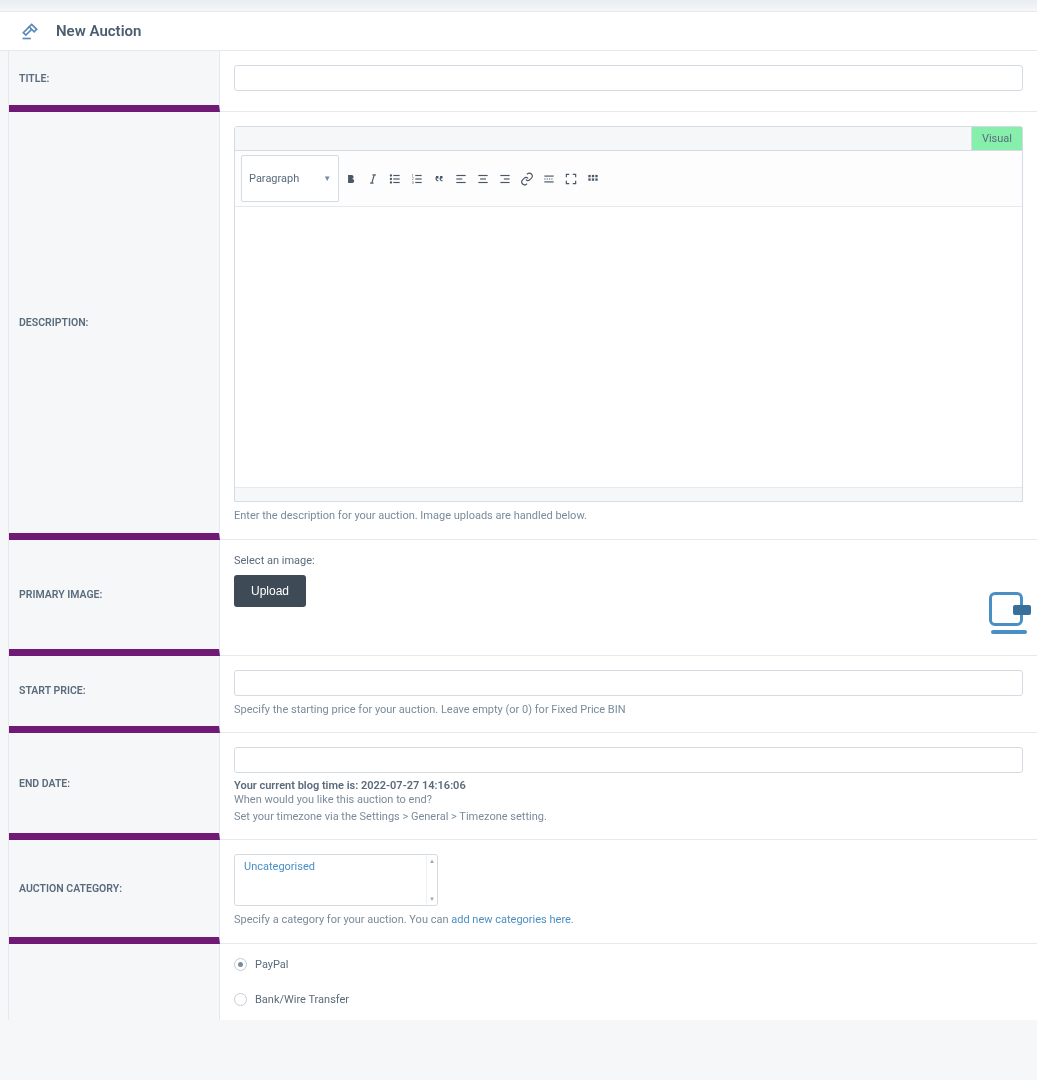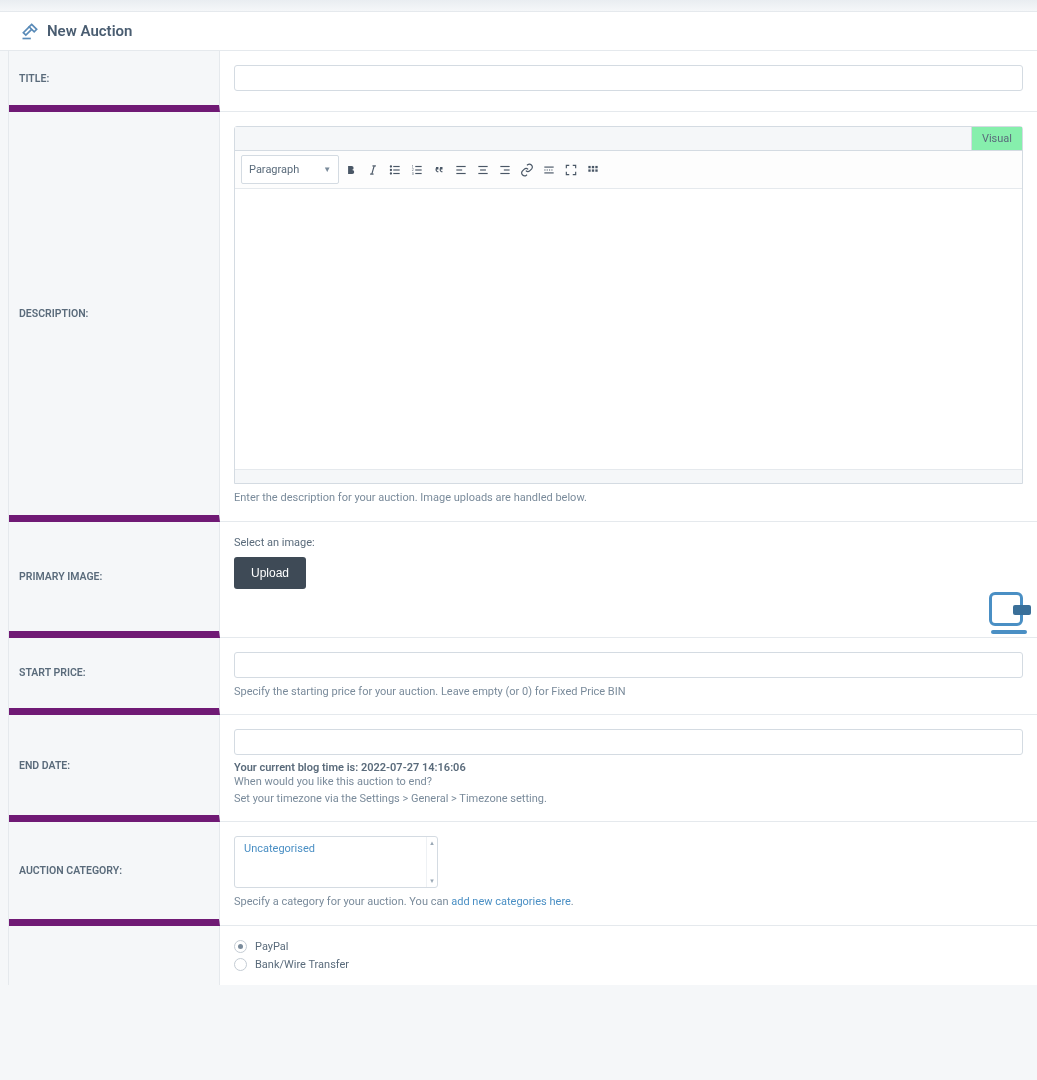--- a/index.html
+++ b/index.html
@@ -14,21 +14,21 @@
       height: 12px;
       background: linear-gradient(#e9edf1, #f5f7f9);
       border-bottom: 1px solid #e5e9ed;
     }
     .header {
       background: #fff;
       border-bottom: 1px solid #e5e9ed;
       padding: 9px 20px;
       display: flex;
       align-items: center;
-      gap: 7px;
+      gap: 16px;
     }
     .header svg {
       width: 20px;
       height: 20px;
     }
     .header-title {
       font-size: 15px;
       font-weight: 600;
       color: #4a5d71;
     }
@@ -106,21 +106,21 @@
       gap: 2px;
       background: #fdfdfd;
       border-bottom: 1px solid #e5e9ed;
     }
     .format-select {
       display: flex;
       align-items: center;
       gap: 24px;
       border: 1px solid #d4dbe2;
       border-radius: 2px;
-      padding: 7px 7px;
+      padding: 16px 7px;
       font-size: 11px;
       color: #5a6b7b;
       background: #fff;
       cursor: pointer;
     }
     .format-select .tri { font-size: 8px; color: #7a8b9b; }
     .tbtn {
       width: 20px;
       height: 20px;
       display: flex;
@@ -180,21 +180,21 @@
       width: 11px;
       border-left: 1px solid #eef1f4;
       display: flex;
       flex-direction: column;
       justify-content: space-between;
       align-items: center;
       padding: 2px 0;
     }
     .cat-scroll span { font-size: 7px; color: #9aa8b5; }
     
-    .radio-list { display: flex; flex-direction: column; gap: 5px; }
+    .radio-list { display: flex; flex-direction: column; gap: 22px; }
     .radio-item {
       display: flex;
       align-items: center;
       gap: 8px;
       font-size: 11px;
       color: #5a6b7b;
     }
     .radio-dot {
       width: 13px;
       height: 13px;

